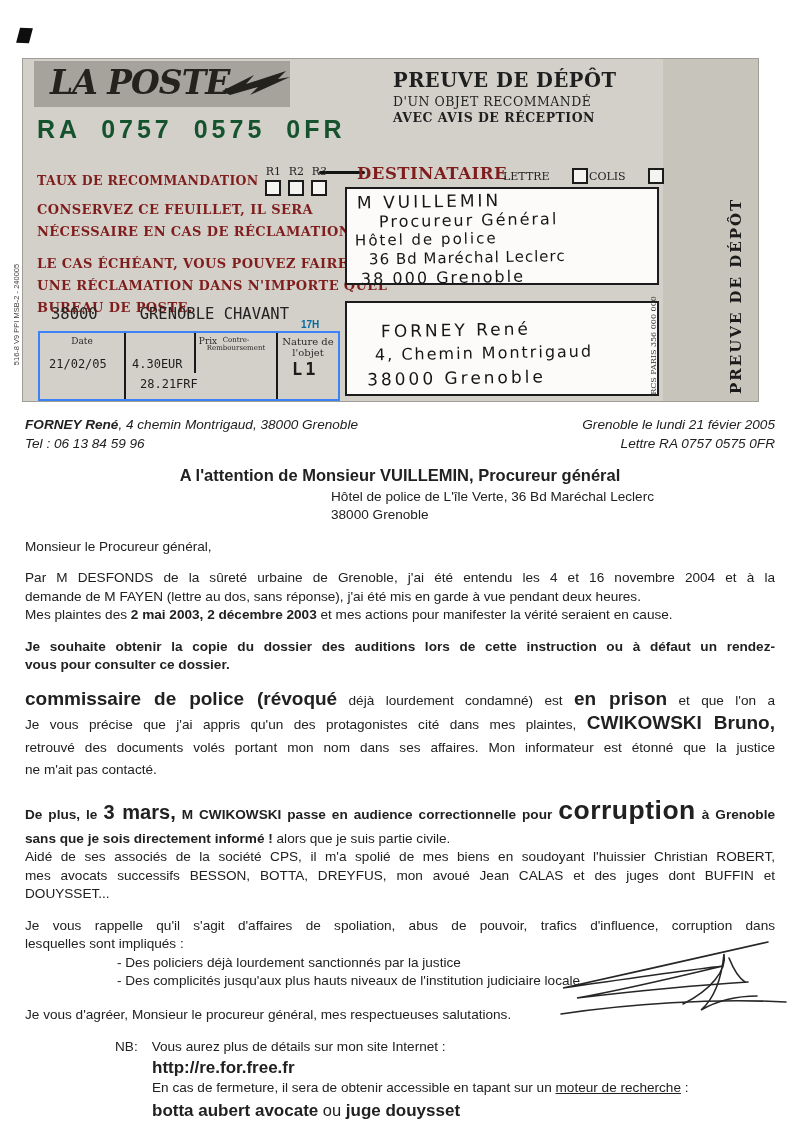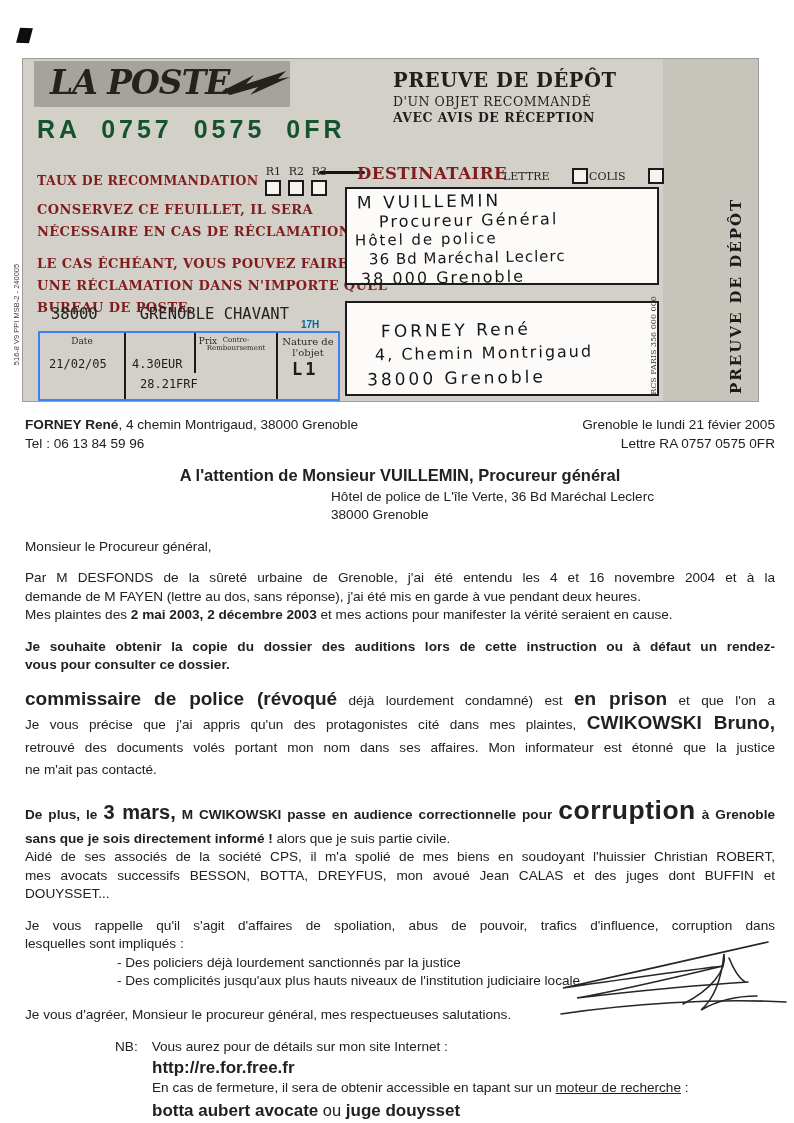--- a/index.html
+++ b/index.html
@@ -65,21 +65,21 @@
   .s2{font-size:16px;letter-spacing:2px;padding-left:18px;}
   .s3{font-size:17px;letter-spacing:3px;padding-left:10px;}
   .vert{position:absolute;transform:rotate(-90deg);white-space:nowrap;text-align:center;}
   .rcs{left:575px;top:282px;width:110px;font-family:"DejaVu Serif",serif;font-size:8px;color:#333;}
   .side-label{left:638px;top:251px;width:150px;font-family:"DejaVu Serif",serif;font-weight:bold;
               font-size:15px;letter-spacing:2px;color:#1b1b1b;}
   .form-code{position:absolute;left:-79px;top:310px;width:190px;transform:rotate(-90deg);
              font-size:7.5px;color:#44423e;text-align:center;}
   
   .letter{position:absolute;left:25px;top:416px;width:750px;font-size:13.6px;line-height:18.5px;color:#212121;}
-  .hdr{display:flex;justify-content:space-between;}
+  .hdr{display:flex;justify-content:space-between;font-style:italic;}
   .hdr-right{text-align:right;}
   .b{font-weight:bold;}
   .attention{text-align:center;font-weight:bold;font-size:16.5px;margin-top:13px;}
   .addr{margin-left:306px;margin-top:3px;}
   .salutation{margin-top:13px;}
   .para{margin-top:13px;}
   .jl{text-align:justify;text-align-last:justify;}
   .big{font-weight:bold;font-size:19px;}
   .med{font-weight:bold;font-size:20px;}
   .huge{font-weight:bold;font-size:26.5px;letter-spacing:0.5px;}
@@ -250,21 +250,21 @@
       <div class="list">
         <div>- Des policiers déjà lourdement sanctionnés par la justice</div>
         <div>- Des complicités jusqu'aux plus hauts niveaux de l'institution judiciaire locale.</div>
       </div>
     </div>
 
     <div class="closing">Je vous d'agréer, Monsieur le procureur général, mes respectueuses salutations.</div>
 
     <div class="nb-row">
       <span>NB:</span>
-      <span>Vous aurez pour de détails sur mon site Internet :</span>
+      <span>Vous aurez plus de détails sur mon site Internet :</span>
     </div>
     <div class="nb-url">http://re.for.free.fr</div>
     <div class="nb-closure"><span>En cas de fermeture, il sera de obtenir accessible en tapant sur un </span><span class="u">moteur de recherche</span><span> :</span></div>
     <div class="nb-kw"><span class="bb">botta aubert avocate</span><span> ou </span><span class="bb">juge douysset</span></div>
 
     <svg class="signature" width="255" height="90" viewBox="0 0 255 90">
       <g fill="none" stroke="#262626" stroke-width="1.6" stroke-linecap="round">
         <path d="M235 4 C180 16 95 36 30 50 C85 42 155 32 190 28 C140 40 78 54 44 60 C112 52 182 46 215 44"></path>
         <path d="M150 66 C178 52 194 32 191 16 C189 36 184 58 168 72 C182 64 200 58 224 58"></path>
         <path d="M196 20 C200 30 206 40 212 44"></path>

